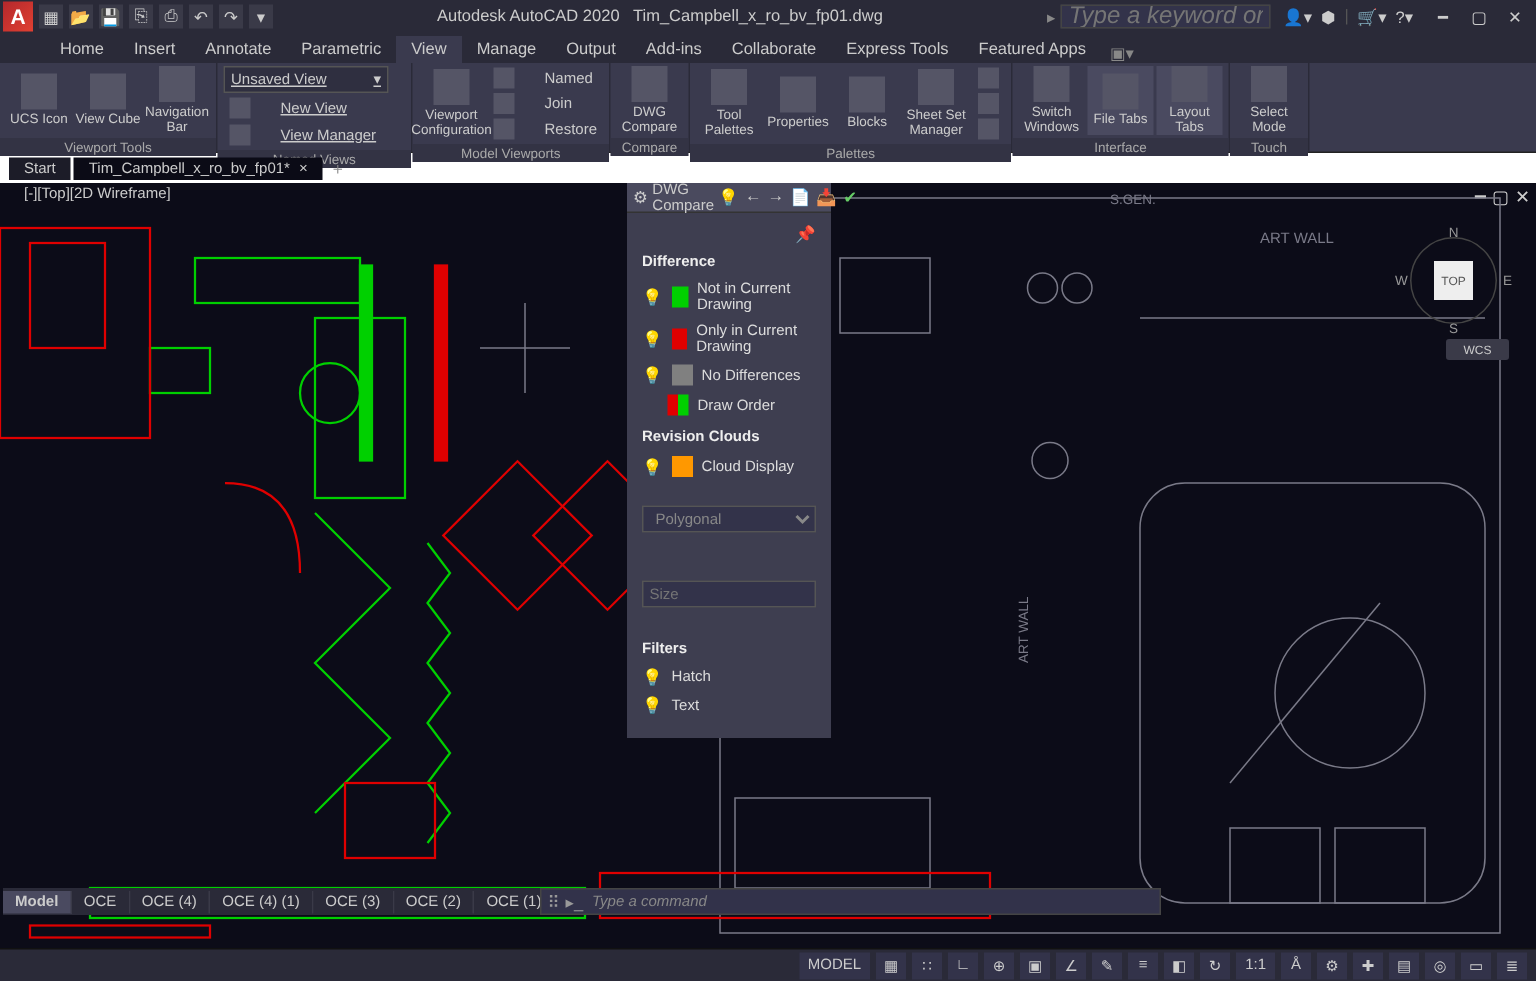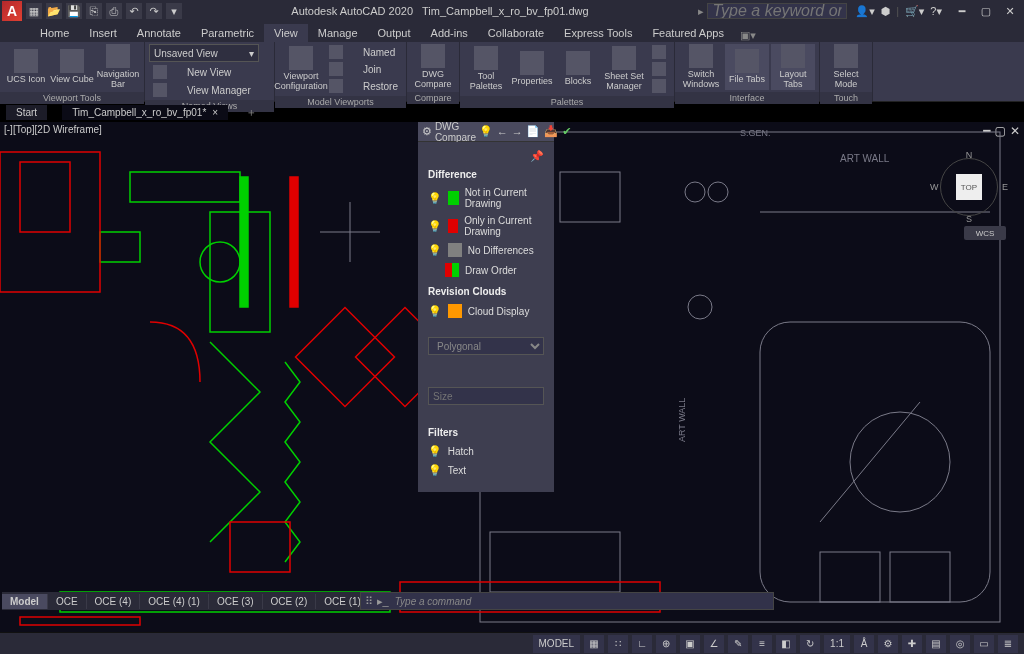--- a/index.html
+++ b/index.html
@@ -28,28 +28,28 @@
 .ribbon-group-label { font-size: 9px; text-align: center; color: #aaa; padding: 1px 0; background: #333344; }
 .ribbon-btn-lg { display: flex; flex-direction: column; align-items: center; justify-content: center; width: 44px; height: 46px; font-size: 9px; text-align: center; line-height: 1.1; color: #ccc; }
 .ribbon-btn-lg .icon-box { width: 24px; height: 24px; background: #555566; margin-bottom: 2px; }
 .ribbon-btn-sm-row { display: flex; flex-direction: column; gap: 1px; }
 .ribbon-btn-sm { display: flex; align-items: center; gap: 20px; font-size: 10px; color: #ccc; padding: 1px 4px; white-space: nowrap; }
 .ribbon-btn-sm .icon-sm { width: 14px; height: 14px; background: #555566; }
 .ribbon-dropdown { width: 110px; height: 18px; background: #2f2f40; border: 1px solid #555; font-size: 10px; color: #ccc; display: flex; align-items: center; padding: 0 4px; justify-content: space-between; }
 .ribbon-btn-lg.active { background: #4a4a60; }
 
 
-.filetabs { height: 20px; background: #000000; display: flex; align-items: center; padding-left: 6px; gap: 15px; }
+.filetabs { height: 20px; background: #ffffff; display: flex; align-items: center; padding-left: 6px; gap: 2px; }
 .file-tab { padding: 2px 10px; font-size: 10px; background: #1c1c28; color: #ccc; display: flex; align-items: center; gap: 6px; }
 .file-tab.active { background: #0b0b16; }
 .file-tab-add { width: 16px; text-align: center; color: #888; }
 
 
 .drawing { position: absolute; top: 122px; left: 0; right: 0; bottom: 30px; background: #0c0c18; }
-.viewport-label { position: absolute; top: 2px; left: 4px; font-size: 10px; color: #ccc; }
+.viewport-label { position: absolute; top: 2px; left: 16px; font-size: 10px; color: #ccc; }
 .viewport-ctrl { position: absolute; top: 2px; right: 4px; color: #ccc; display:flex; gap:4px; font-size:12px; }
 
 
 .svg-plan { position: absolute; inset: 0; width: 100%; height: 100%; }
 
 
 .viewcube { position: absolute; top: 30px; right: 20px; width: 70px; height: 70px; }
 .viewcube .ring { position: absolute; inset: 6px; border: 1px solid #444; border-radius: 50%; }
 .viewcube .cube { position: absolute; top: 22px; left: 22px; width: 26px; height: 26px; background: #eee; color: #555; font-size: 8px; display: flex; align-items: center; justify-content: center; }
 .viewcube .n { position: absolute; top: -2px; left: 50%; transform: translateX(-50%); font-size: 9px; color: #999; }
@@ -160,21 +160,21 @@
         </div>
       <div class="ribbon-btn-lg">
           <div class="icon-box"></div>
           <span>Navigation Bar</span>
         </div>
     </div>
     <div class="ribbon-group-label">Viewport Tools</div>
   </div>
 
   <div class="ribbon-group" style="min-width:130px;">
-    <div class="ribbon-group-body" style="flex-direction:column;align-items:flex-start;gap:2px;">
+    <div class="ribbon-group-body" style="flex-direction:column;align-items:flex-start;gap:2px;text-decoration:underline;">
       <div class="ribbon-dropdown">
           <span>Unsaved View</span>
           <span>▾</span>
         </div>
       <div class="ribbon-btn-sm">
           <div class="icon-sm"></div>
           <span>New View</span>
         </div>
       <div class="ribbon-btn-sm">
           <div class="icon-sm"></div>

